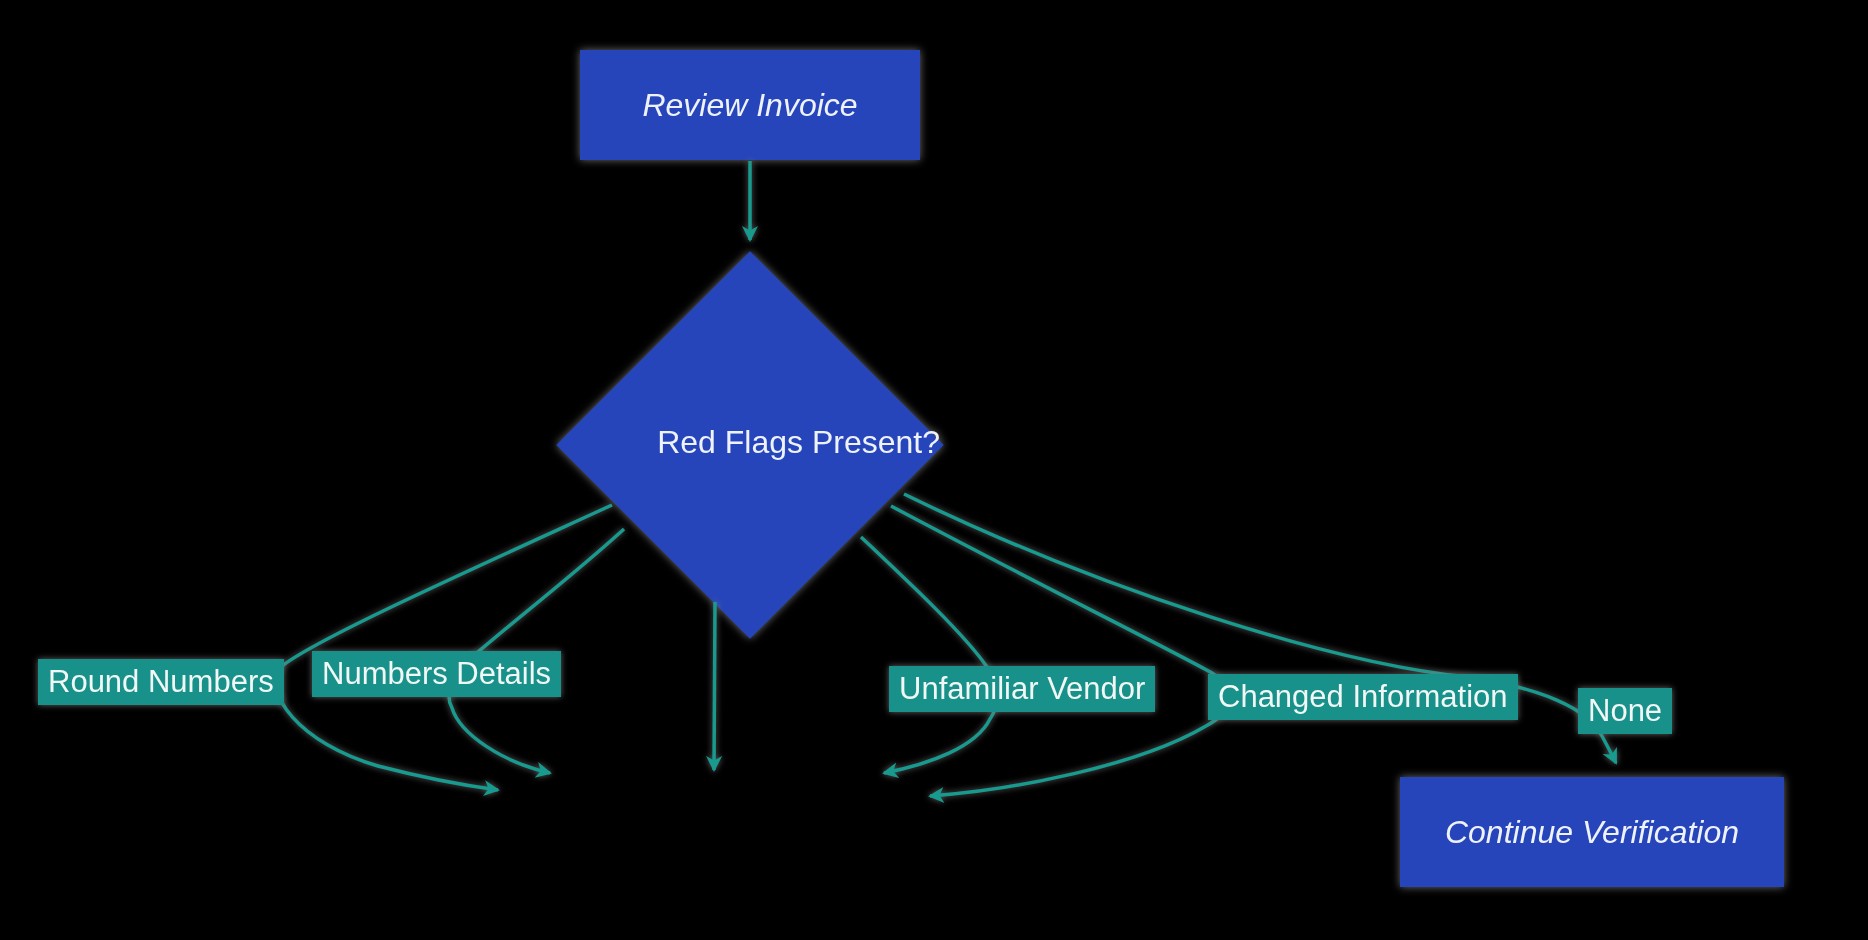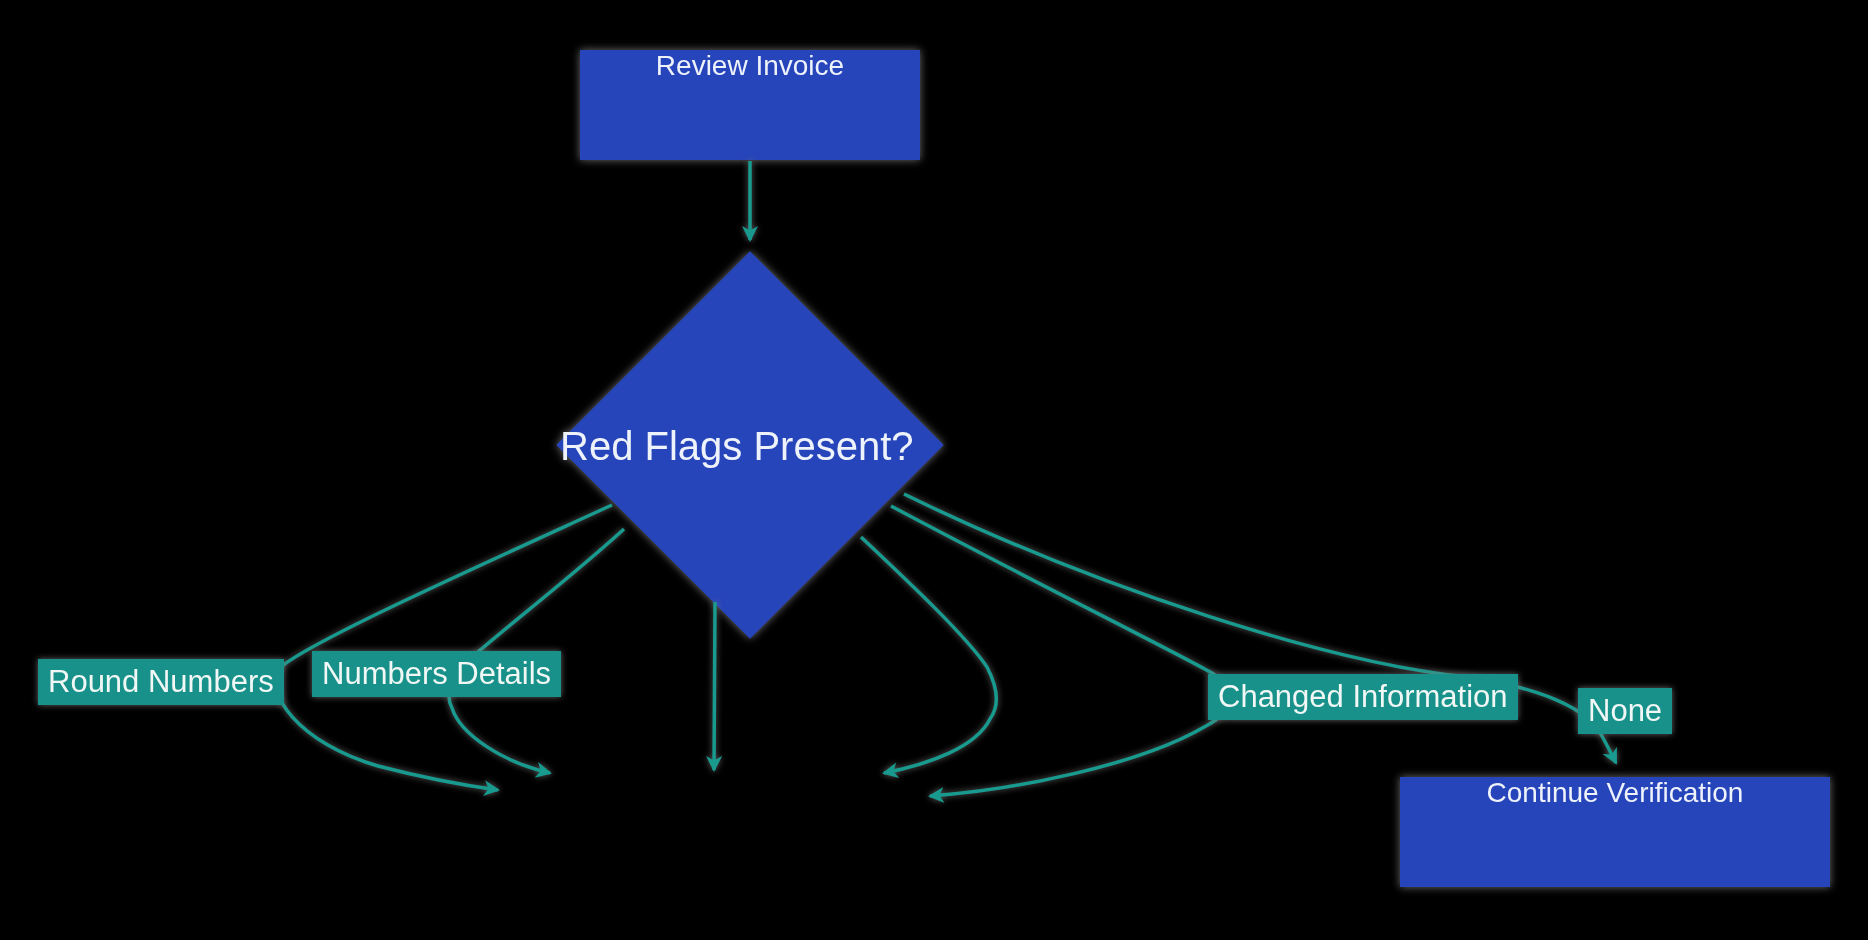--- a/index.html
+++ b/index.html
@@ -5,33 +5,33 @@
   :root{
     --background:#000000; --node-fill:#2745ba; --node-text:#eef2fb;
     --edge-stroke:#189a8e; --label-bg:#17918a; --label-text:#f0f7f5; --halo:#7a7a7a;
   }
   html,body{margin:0;padding:0;background:var(--background);}
   .canvas{
     position:relative;width:1868px;height:940px;background:var(--background);
     overflow:hidden;font-family:"Liberation Sans",sans-serif;
   }
   .node{
-    position:absolute;display:flex;align-items:flex-start;justify-content:center;
-    background:var(--node-fill);color:var(--node-text);font-size:28px;
+    position:absolute;display:flex;align-items:center;justify-content:center;
+    background:var(--node-fill);color:var(--node-text);font-size:32px;
     filter:drop-shadow(0 0 4px rgba(128,128,128,0.85));
-    text-align:center;white-space:nowrap;
+    text-align:center;white-space:nowrap;font-style:italic;
   }
   .diamond-wrap{position:absolute;filter:drop-shadow(0 0 4px rgba(128,128,128,0.85));}
   .diamond-shape{
     position:absolute;left:613px;top:308px;width:274px;height:274px;
     background:var(--node-fill);transform:rotate(45deg);
   }
   .diamond-text{
-    position:absolute;left:560px;top:424px;width:380px;text-align:left;
-    color:var(--node-text);font-size:40px;white-space:nowrap;
+    position:absolute;left:560px;top:424px;width:380px;text-align:right;
+    color:var(--node-text);font-size:32px;white-space:nowrap;
   }
   .edge-layer{
     position:absolute;left:0;top:0;width:1868px;height:940px;pointer-events:none;
     filter:drop-shadow(0 0 3px rgba(125,125,125,0.8));
   }
   .edge-layer path.edge{fill:none;stroke:var(--edge-stroke);stroke-width:3.5px;}
   .arrowhead{fill:var(--edge-stroke);}
   .edge-label{
     position:absolute;background:var(--label-bg);color:var(--label-text);
     font-size:31px;padding:5px 10px;white-space:nowrap;
@@ -46,37 +46,38 @@
   <div class="node" style="left:580px;top:50px;width:340px;height:110px">
     <span>Review Invoice</span>
   </div>
 
   <div class="diamond-wrap">
     <div class="diamond-shape"></div>
     <div class="diamond-text">Red Flags Present?</div>
   </div>
 
 
-  <div class="node" style="left:1400px;top:777px;width:430px;height:110px">
+  <div class="node" style="left:1400px;top:777px;width:384px;height:110px">
     <span>Continue Verification</span>
   </div>
 
   <svg class="edge-layer" viewBox="0 0 1868 940">
     <defs>
       <marker id="arrow" markerUnits="userSpaceOnUse" markerWidth="18" markerHeight="18" refX="14" refY="8" orient="auto">
         <path class="arrowhead" d="M0,0 L16,8 L0,16 L4.5,8 Z"></path>
       </marker>
     </defs>
     <path class="edge" d="M 750 161 L 750 240" marker-end="url(#arrow)"></path>
     <path class="edge" d="M 612 505 C 470 570 318 638 282 666 C 260 691 300 744 378 766 C 432 780 468 786 498 790" marker-end="url(#arrow)"></path>
     <path class="edge" d="M 624 529 C 575 574 500 632 470 659 C 447 682 446 697 452 708 C 460 734 502 762 550 773" marker-end="url(#arrow)"></path>
     <path class="edge" d="M 715 602 L 714 770" marker-end="url(#arrow)"></path>
     <path class="edge" d="M 861 537 C 912 585 966 636 987 667 C 1000 692 998 708 990 719 C 976 747 930 764 884 773" marker-end="url(#arrow)"></path>
     <path class="edge" d="M 891 506 C 1030 580 1175 652 1212 673 C 1238 692 1232 712 1206 726 C 1140 765 1015 790 930 796" marker-end="url(#arrow)"></path>
     <path class="edge" d="M 904 494 C 1100 590 1335 664 1468 677 C 1540 688 1588 708 1602 736 C 1609 749 1613 757 1616 763" marker-end="url(#arrow)"></path>
   </svg>
 
   <div class="edge-label" style="left:38px;top:659px">Round Numbers</div>
   <div class="edge-label" style="left:312px;top:651px">Numbers Details</div>
+  <div class="edge-label" style="left:889px;top:666px">Unfamiliar Vendor</div>
   <div class="edge-label" style="left:1208px;top:674px">Changed Information</div>
   <div class="edge-label" style="left:1578px;top:688px">None</div>
 
 </div>
 
 </body></html>

